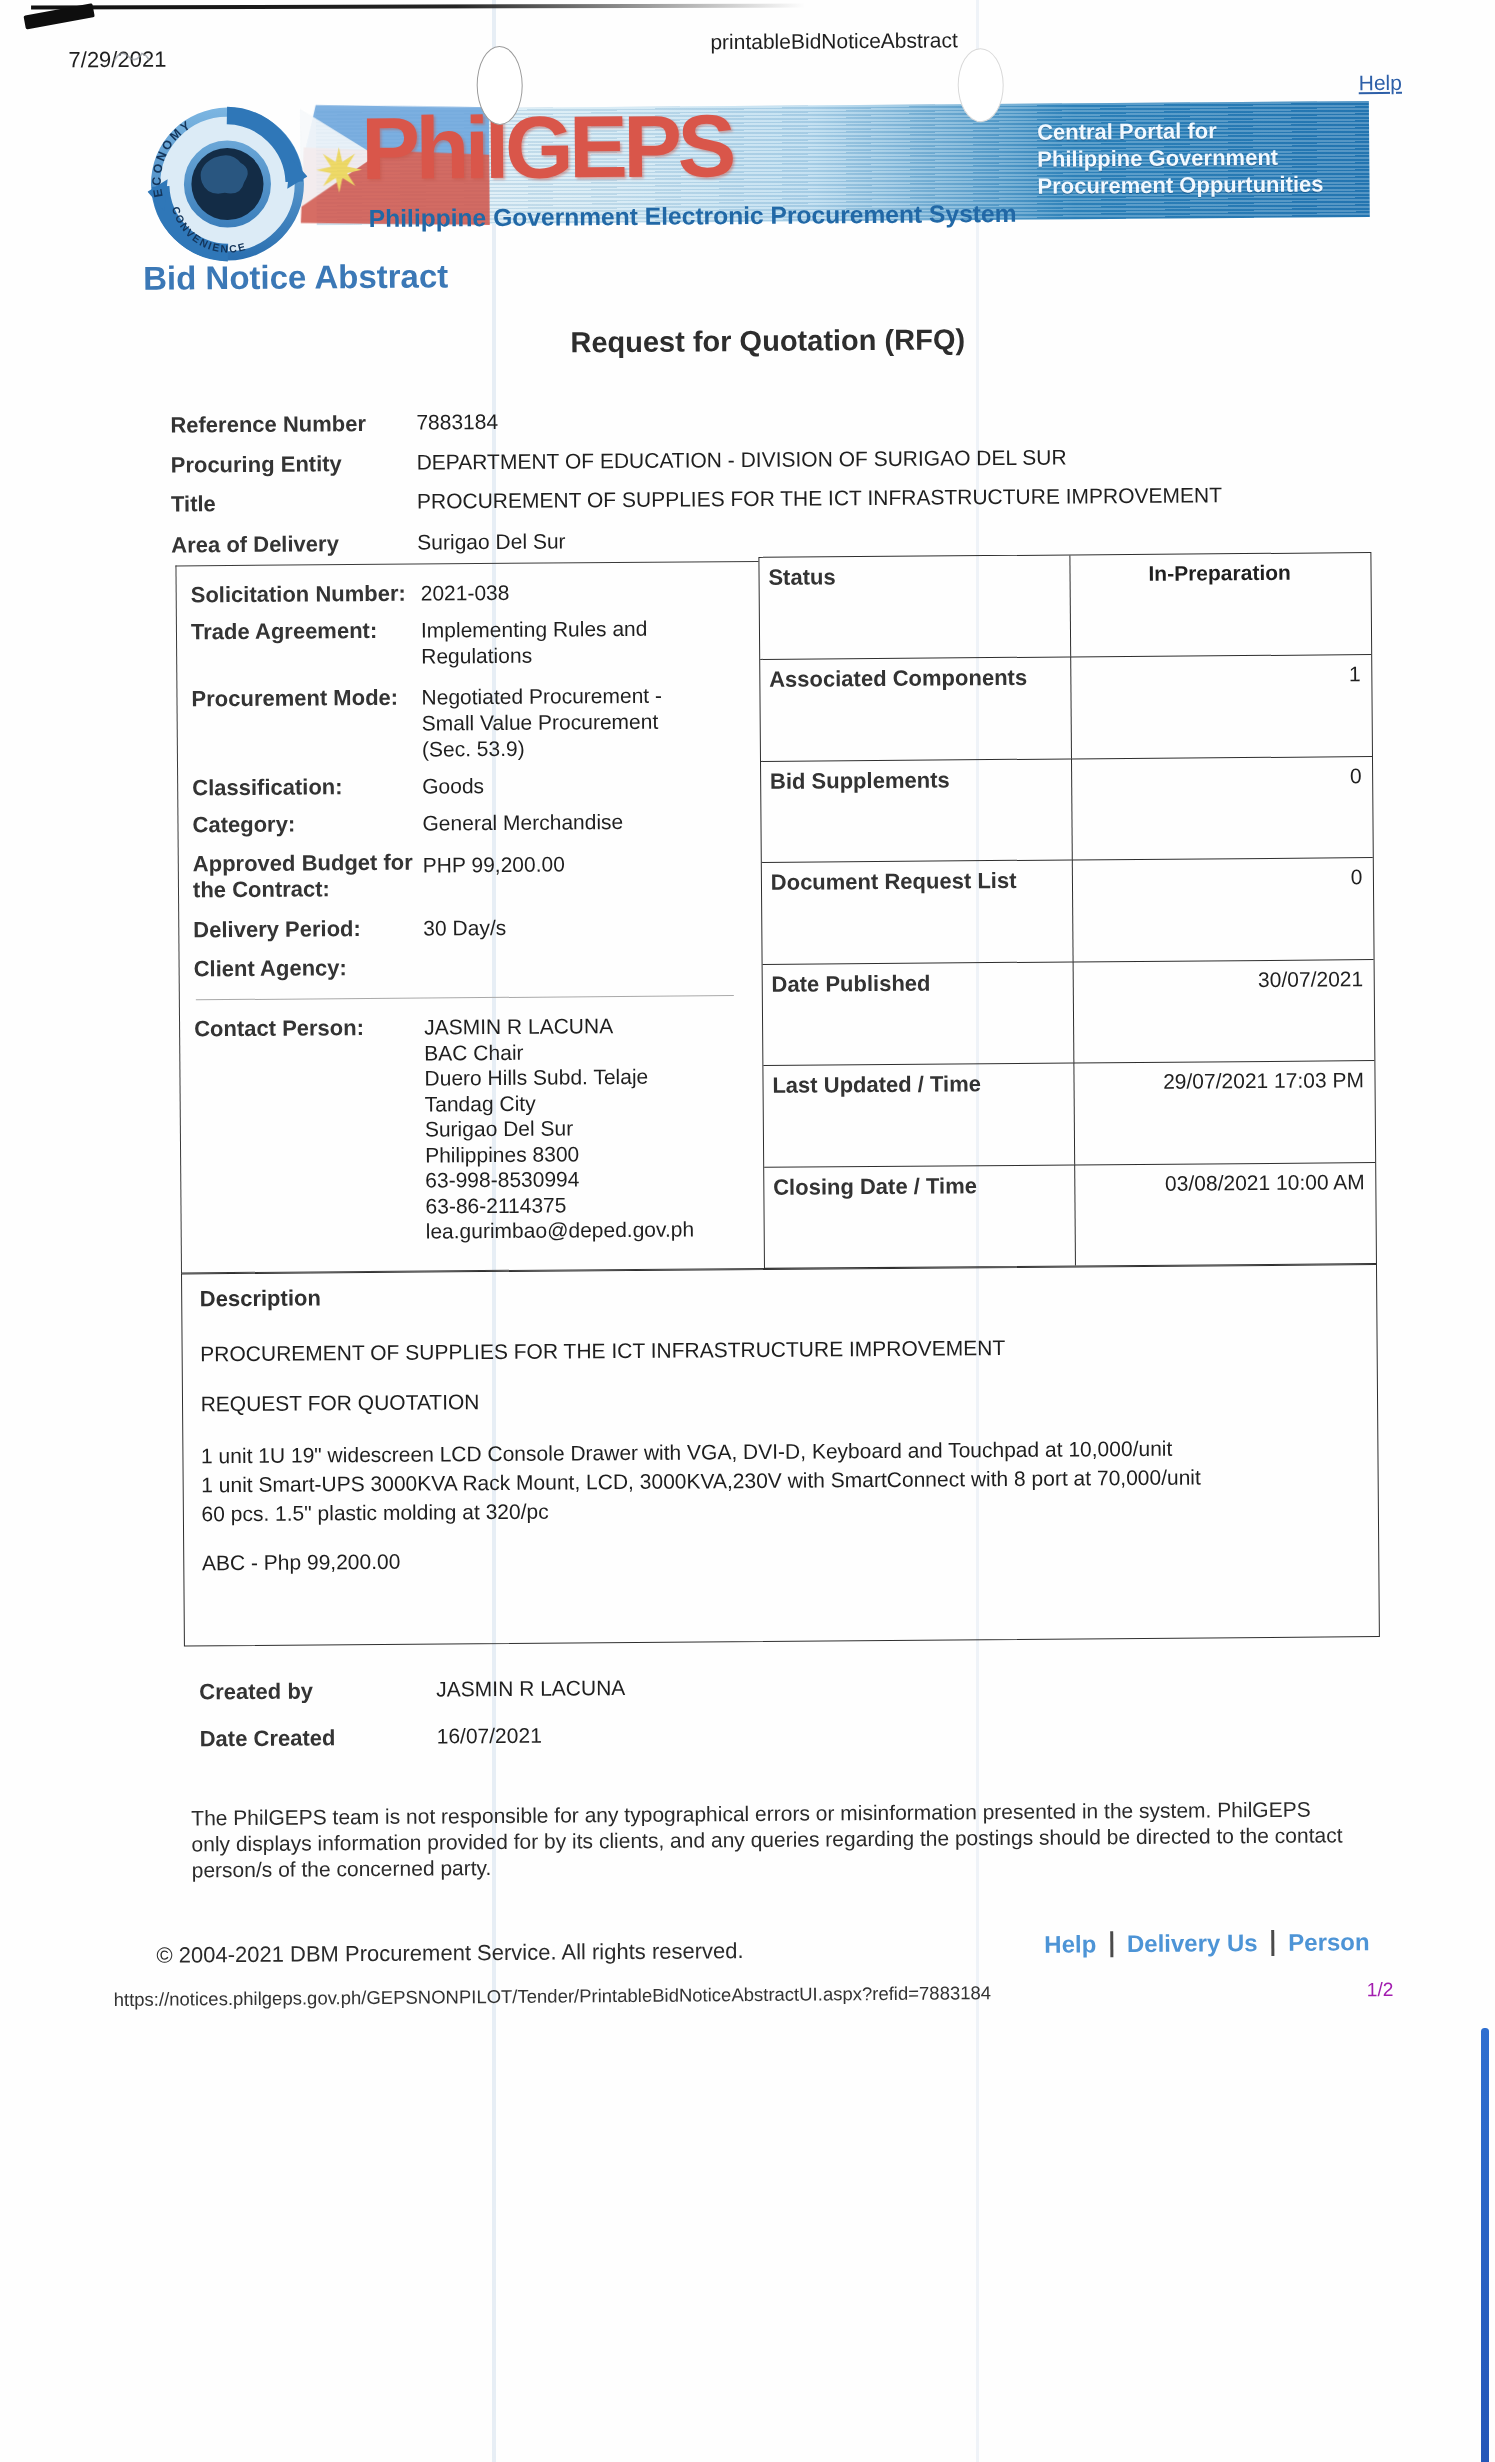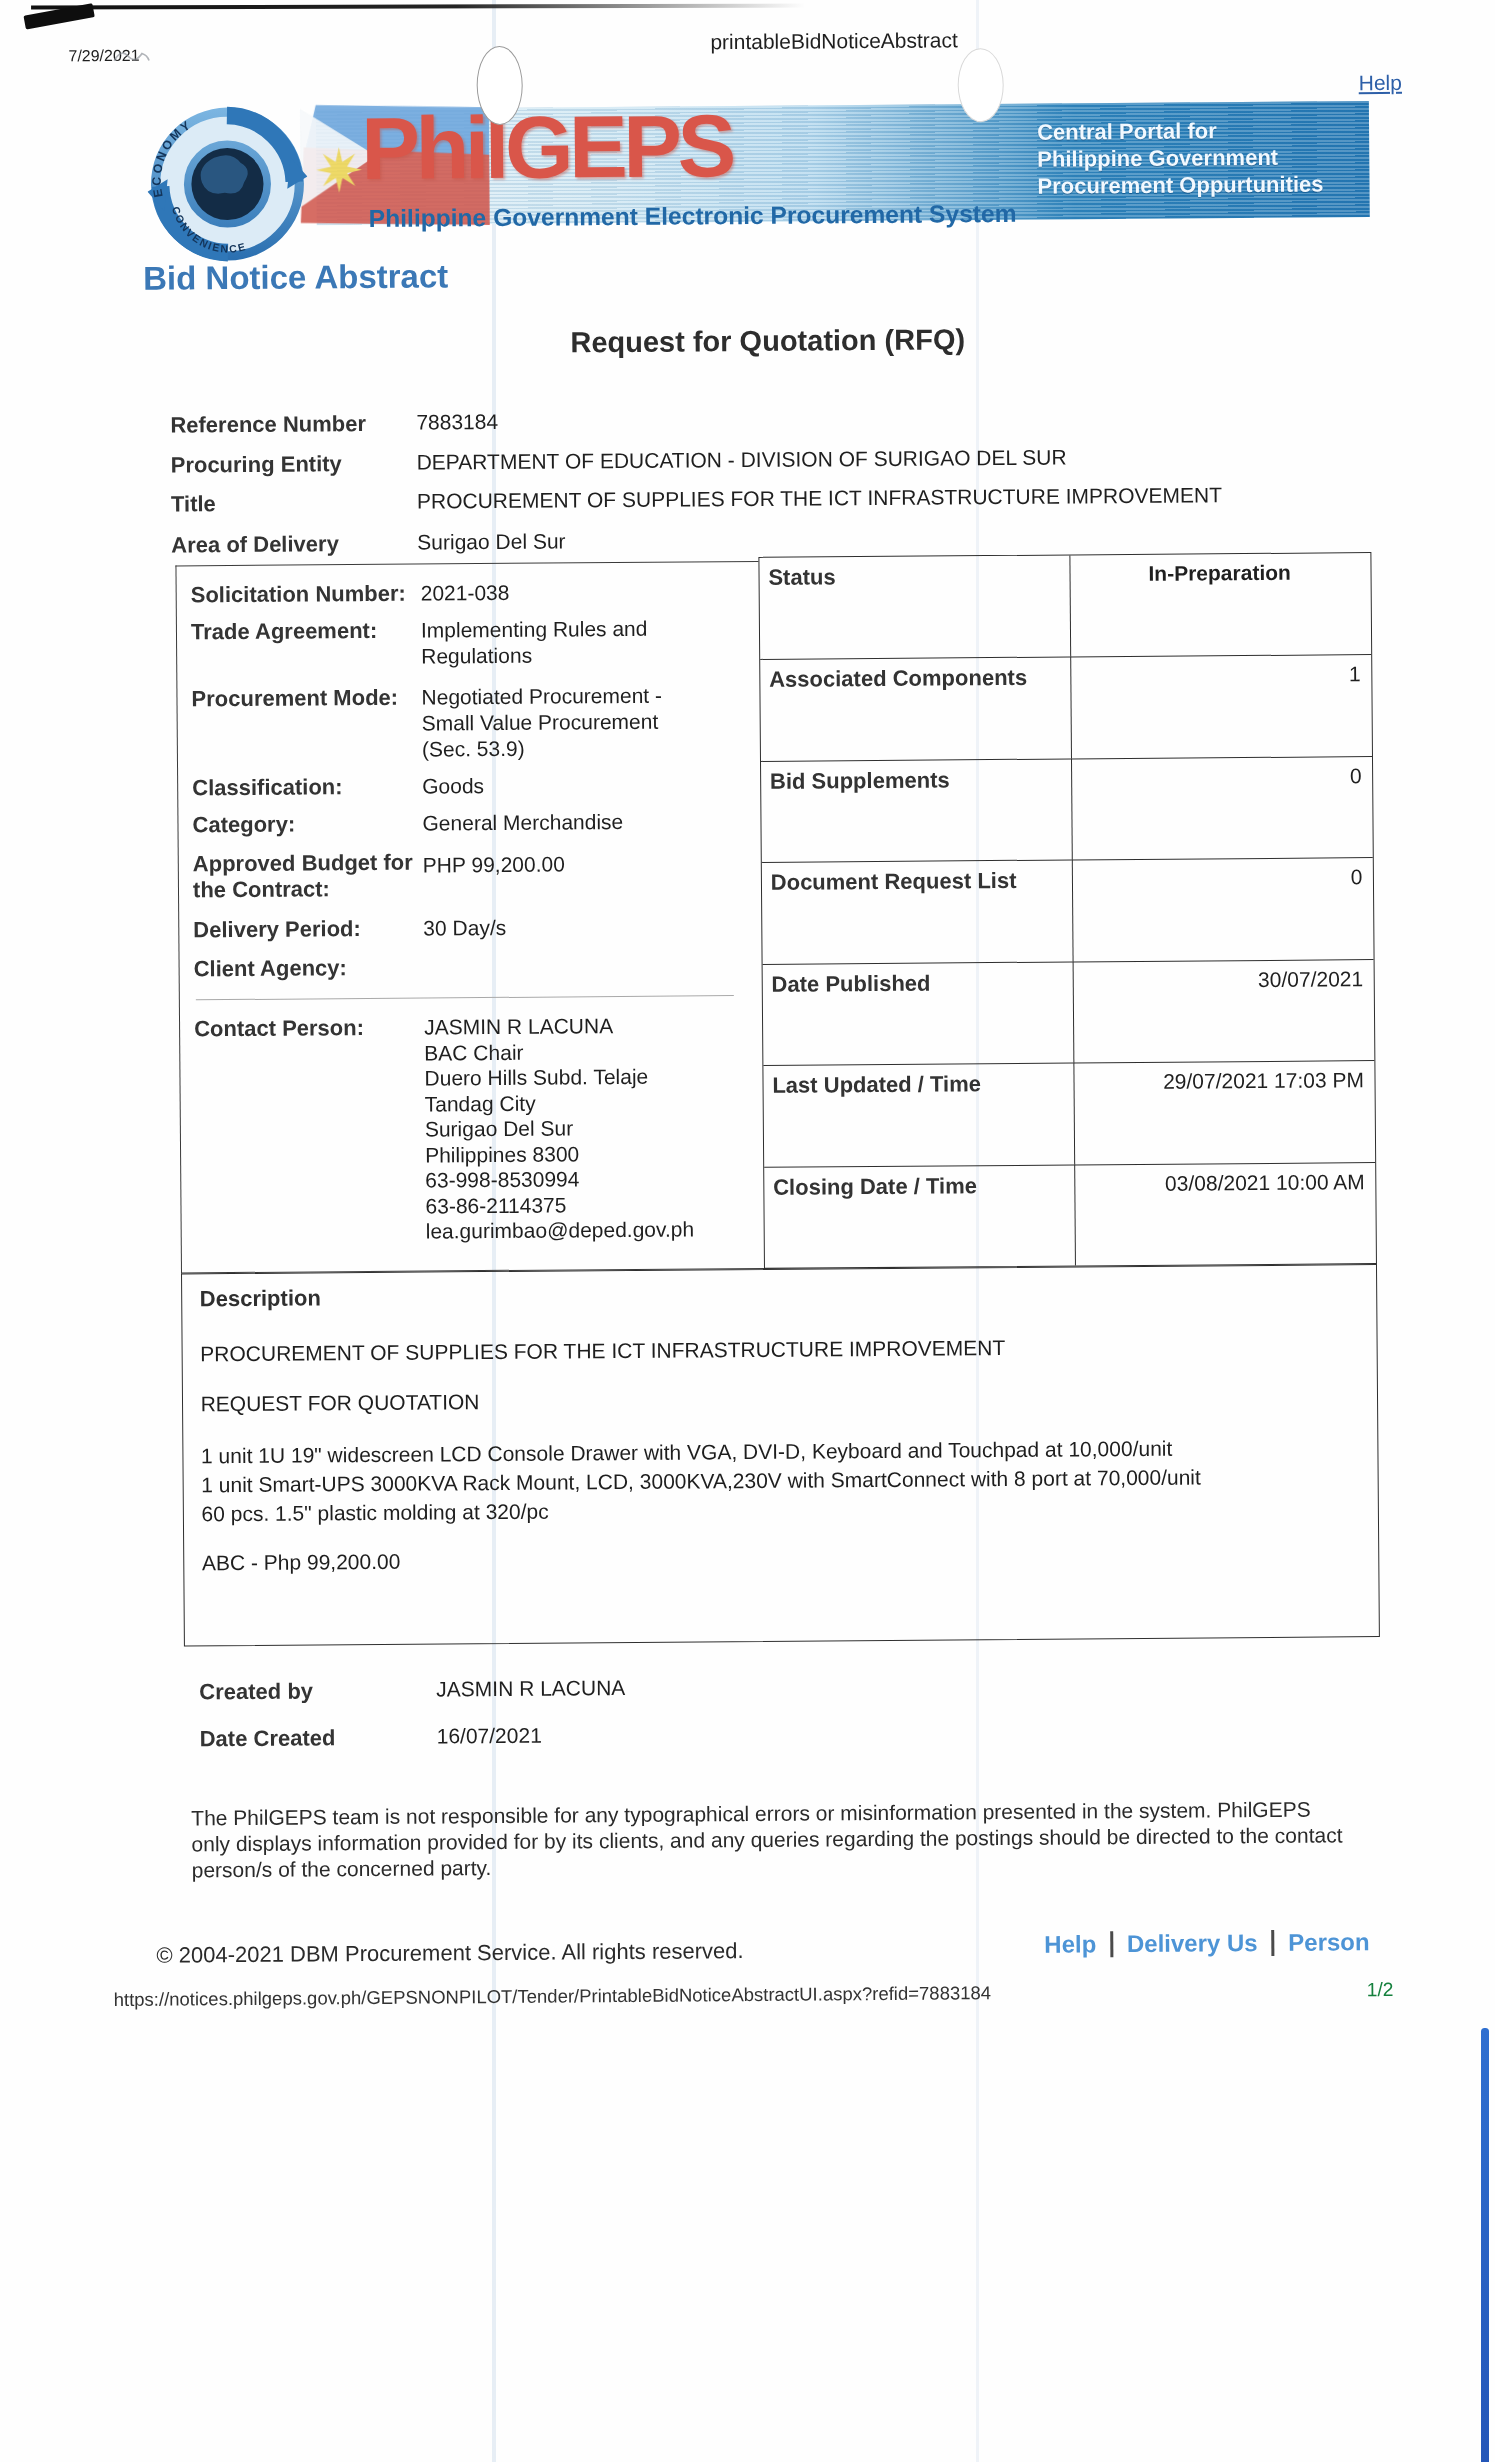--- a/index.html
+++ b/index.html
@@ -6,21 +6,21 @@
   body{font-family:"Liberation Sans",sans-serif;color:#222;}
   #canvas{position:relative;width:1495px;height:2462px;background:#fefefe;overflow:hidden;}
   .abs{position:absolute;}
   
   .streak{position:absolute;top:0;height:2462px;pointer-events:none;}
   
   #sheet{position:absolute;left:0;top:0;width:1495px;height:2462px;transform:rotate(-0.45deg);transform-origin:748px 1143px;}
   .lbl{font-weight:bold;color:#343434;}
   .val{color:#1f1f1f;}
 
-  .print-date{left:77px;top:42px;font-size:16px;color:#1f1f1f;}
+  .print-date{left:77px;top:42px;font-size:22px;color:#1f1f1f;}
   .doc-title{left:719px;top:30px;font-size:21px;color:#1f1f1f;}
   .help-top{left:1367px;top:76px;font-size:21px;color:#2d5fa8;text-decoration:underline;cursor:pointer;z-index:9;}
 
   
   .band{left:324px;top:106px;width:1053px;height:116px;
     background:linear-gradient(90deg,#e3f1f8 0%,#cfe7f3 28%,#b5d9ee 47%,#5ea3cf 64%,#2f85bd 72%,#2578b4 100%);
     z-index:1;}
   .band::after{content:"";position:absolute;inset:0;
     background:repeating-linear-gradient(180deg,rgba(255,255,255,.22) 0 1.8px,rgba(18,84,140,.10) 1.8px 3.5px);}
   .portal{left:1045px;top:121px;z-index:3;font-size:22px;font-weight:bold;color:#f2f9ff;line-height:27px;text-shadow:0 0.9px 0.9px rgba(0,40,80,.4);}
@@ -65,21 +65,21 @@
   .created-row{position:absolute;left:195px;display:flex;}
   .created-row .lbl{width:237px;font-size:22px;}
   .created-row .val{font-size:21px;}
 
   .disclaimer{left:186px;top:1801px;width:1154px;font-size:21px;line-height:26px;color:#2a2a2a;}
   .copyright{left:150px;top:1938px;font-size:22px;color:#2a2a2a;}
   .footer-links{left:1038px;top:1933px;display:flex;align-items:center;gap:14px;font-size:24px;font-weight:bold;color:#4d94d6;}
   .footer-links .sep{width:2.6px;height:26px;background:#4a4a4a;}
   .footer-links span[data-name$="link"]{cursor:pointer;}
   .url-line{left:107px;top:1984px;font-size:18.5px;color:#333;}
-  .page-num{left:1360px;top:1984px;font-size:19.3px;color:#15803d;}
+  .page-num{left:1360px;top:1984px;font-size:19.3px;color:#a21caf;}
 
   
   .top-line{left:40px;top:1.8px;width:774px;height:4.4px;background:linear-gradient(90deg,#101010 0%,#242424 55%,rgba(36,36,36,0) 100%);transform:rotate(.3deg);z-index:8;}
   .corner-blob{left:33px;top:3.5px;width:70px;height:14px;background:#0e0e0e;transform:rotate(-10deg);border-radius:1.8px;z-index:8;}
   .squiggle{left:121px;top:40px;z-index:8;opacity:.65;}
   .blue-edge{position:absolute;left:1481px;top:2028px;width:8px;height:434px;background:linear-gradient(180deg,#2f6fd0,#2456b8);border-radius:3.5px 3.5px 0 0;z-index:10;}
 </style>
 </head>
 <body>
 

